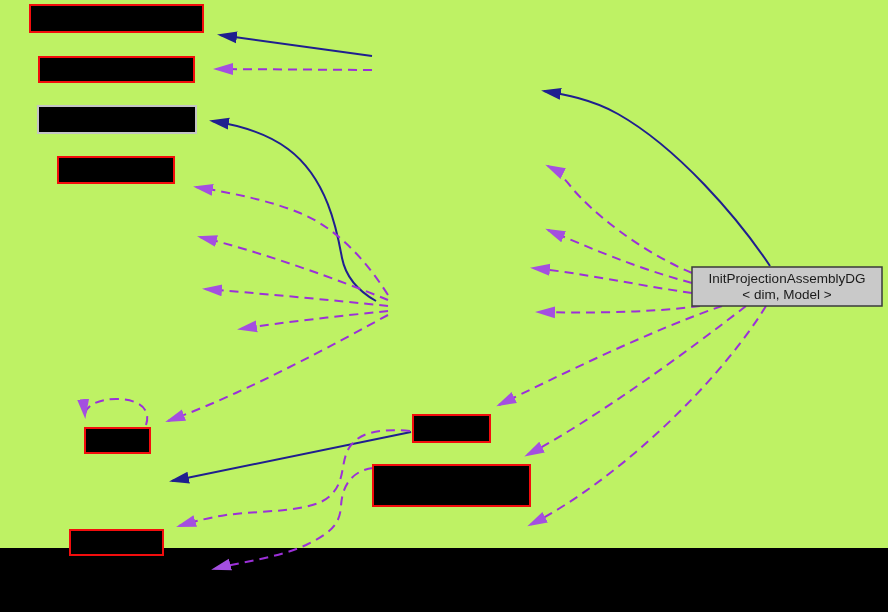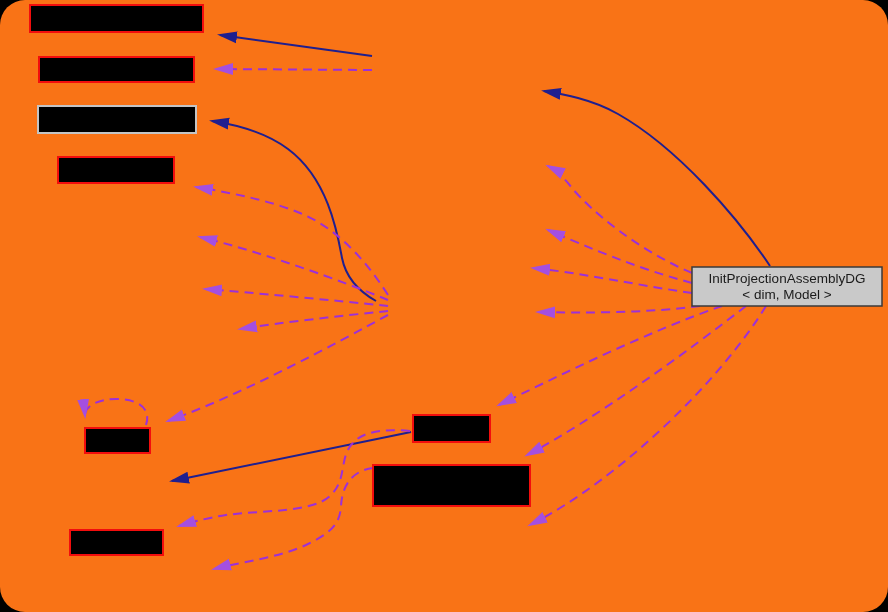--- a/index.html
+++ b/index.html
@@ -7,23 +7,22 @@
     padding: 0;
     background: #000000;
     width: 888px;
     height: 612px;
     overflow: hidden;
     font-family: "Liberation Sans", sans-serif;
   }
   #stage {
     position: relative;
     width: 888px;
-    height: 612px;
-    background: #f97316;
-    border-radius: 25px;
+    height: 548px;
+    background: #bef264;
   }
   svg { display: block; }
   .edge { fill: none; stroke-width: 2px; }
   .edge.dashed { stroke-dasharray: 9 6; }
   .class-box { fill: #000000; stroke-width: 2px; }
   .main-node-rect { stroke-width: 1.5px; }
   .main-node-label {
     font-family: "Liberation Sans", sans-serif;
     font-size: 13.5px;
     text-anchor: middle;

